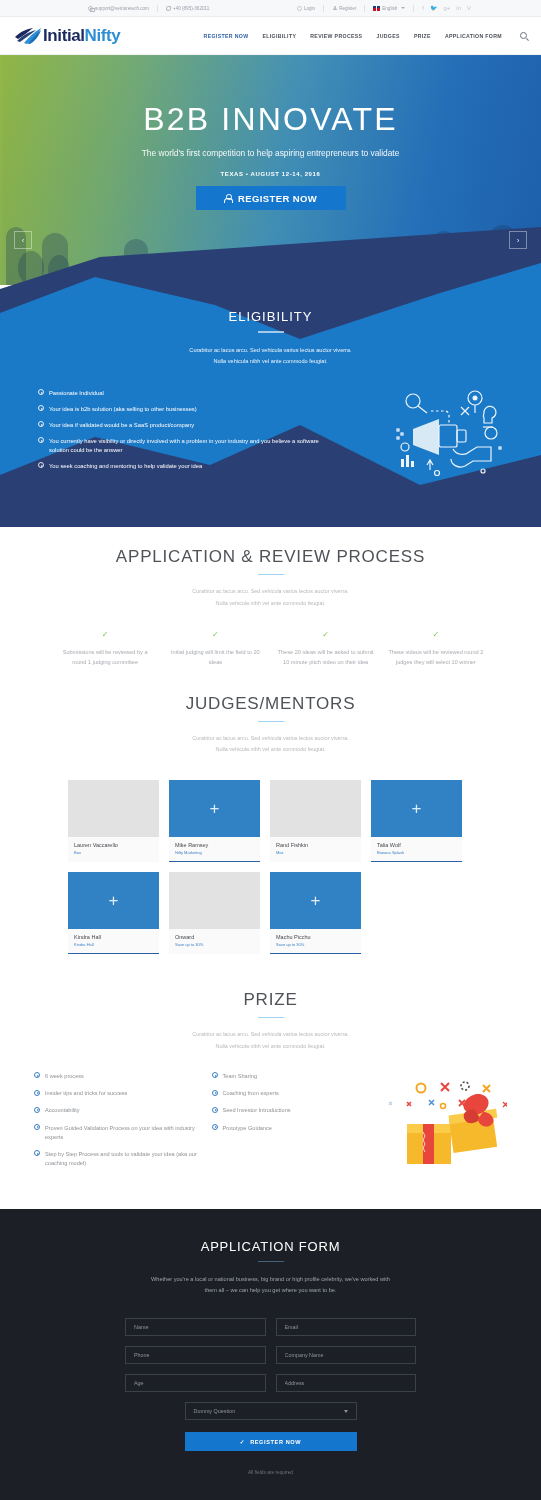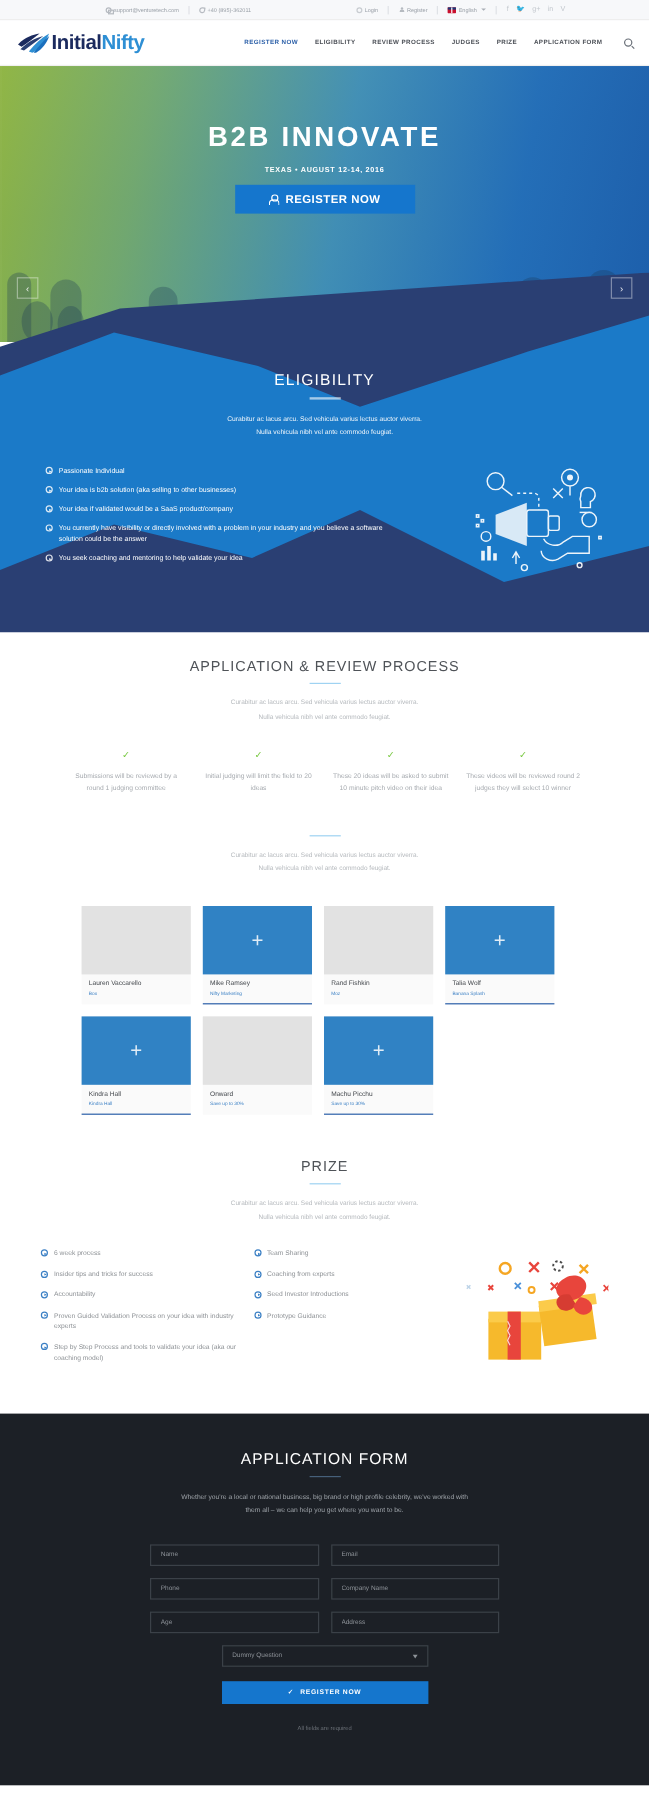--- a/index.html
+++ b/index.html
@@ -75,21 +75,21 @@
   .hero-city {
     position: absolute; inset: 0;
     background:
       linear-gradient(90deg, rgba(255,255,255,.05) 0 2px, transparent 2px 9px),
       linear-gradient(180deg, rgba(255,255,255,.06) 0 1px, transparent 1px 7px);
     opacity: .5;
   }
   .silo { position: absolute; bottom: 0; background: rgba(25,55,85,.30); border-radius: 14px 14px 0 0; }
   .silo.h { border-radius: 50%; }
   .hero-inner { position: relative; z-index: 3; text-align: center; padding-top: 46px; }
-  .hero-title { font-size: 23px; font-weight: 700; color: #fff; letter-spacing: 2.2px; }
+  .hero-title { font-size: 32px; font-weight: 400; color: #fff; letter-spacing: 2.2px; }
   .hero-sub { margin-top: 9px; font-size: 8.4px; color: rgba(255,255,255,.94); line-height: 1.55; font-weight: 300; }
   .hero-date { margin-top: 11px; font-size: 6px; font-weight: 700; color: #fff; letter-spacing: .6px; }
   .hero-btn {
     margin: 9px auto 0; width: 150px; height: 24px; background: #1576cd;
     color: #fff; font-size: 9.5px; font-weight: 700; letter-spacing: .4px;
     display: flex; align-items: center; justify-content: center; gap: 6px;
     border: none; cursor: pointer; font-family: inherit;
   }
   .btn-user { width: 8px; height: 8px; position: relative; }
   .btn-user:before { content:""; position:absolute; left:2.2px; top:0; width:3.6px; height:3.6px; border:1px solid #fff; border-radius:50%; }
@@ -113,21 +113,21 @@
   .elig-lead { margin-top: 12px; text-align: center; font-size: 5.6px; color: rgba(255,255,255,.92); line-height: 2.0; }
   .elig-body { display: flex; margin-top: 18px; padding: 0 38px; }
   .elig-list { flex: 1; padding-top: 4px; }
   .bullet { display: flex; align-items: flex-start; gap: 5px; margin-bottom: 7px; font-size: 5.8px; color: #fff; line-height: 1.55; max-width: 290px; }
   .bullet-ico { flex: none; width: 6px; height: 6px; border: .7px solid rgba(255,255,255,.85); border-radius: 50%; position: relative; margin-top: .6px; }
   .bullet-ico:after { content:""; position:absolute; left:2.1px; top:1.4px; border-left: 2px solid rgba(255,255,255,.9); border-top: 1.4px solid transparent; border-bottom: 1.4px solid transparent; }
   .elig-art { width: 112px; flex: none; position: relative; }
 
   
   .sec { padding: 22px 0 0; text-align: center; background: #fff; }
-  .sec-title { font-size: 12px; font-weight: 300; color: #4f5358; letter-spacing: .8px; }
+  .sec-title { font-size: 17px; font-weight: 300; color: #4f5358; letter-spacing: .8px; }
   .sec-lead { margin-top: 11px; font-size: 5.4px; color: #b5b9bd; line-height: 2.1; }
 
   
   .process { display: flex; gap: 0; padding: 22px 50px 0; }
   .p-step { flex: 1; padding: 0 7px; }
   .p-check { color: #7ac943; font-size: 8px; line-height: 1; }
   .p-text { margin-top: 9px; font-size: 5.6px; color: #a7abb0; line-height: 1.75; }
 
   
   .judges-grid { display: flex; flex-wrap: wrap; gap: 10px; padding: 24px 68px 0; }
@@ -253,20 +253,21 @@
     <div class="silo h" style="left:128px;width:20px;height:26px;"></div>
     <div class="silo" style="left:124px;width:24px;height:46px;"></div>
     <div class="silo h" style="right:88px;width:22px;height:28px;"></div>
     <div class="silo" style="right:84px;width:26px;height:54px;"></div>
     <div class="silo h" style="right:30px;width:24px;height:30px;"></div>
     <div class="silo" style="right:24px;width:28px;height:60px;"></div>
 
     <div class="hero-inner">
       <div class="hero-title">B2B INNOVATE</div>
       <div class="hero-sub">
+        <div>The world's first competition to help aspiring entrepreneurs to validate</div>
       </div>
       <div class="hero-date">TEXAS • AUGUST 12-14, 2016</div>
       <button class="hero-btn">
         <span class="btn-user"></span>
         <span>REGISTER NOW</span>
       </button>
     </div>
     <div class="hero-arrow left">‹</div>
     <div class="hero-arrow right">›</div>
   </div>
@@ -361,20 +362,21 @@
         <div class="p-text">These 20 ideas will be asked to submit 10 minute pitch video on their idea</div>
       </div>
       <div class="p-step">
         <div class="p-check">✓</div>
         <div class="p-text">These videos will be reviewed round 2 judges  they will select 10 winner</div>
       </div>
     </div>
   </div>
 
   <div class="sec" style="padding-top:26px;">
+    <div class="sec-title">JUDGES/MENTORS</div>
     <div class="divider blue"></div>
     <div class="sec-lead">
       <div>Curabitur ac lacus arcu. Sed vehicula varius lectus auctor viverra.</div>
       <div>Nulla vehicula nibh vel ante commodo feugiat.</div>
     </div>
     <div class="judges-grid">
       <div class="judge">
         <div class="judge-img grey"></div>
         <div class="judge-info">
           <div class="judge-name">Lauren Vaccarello</div>

